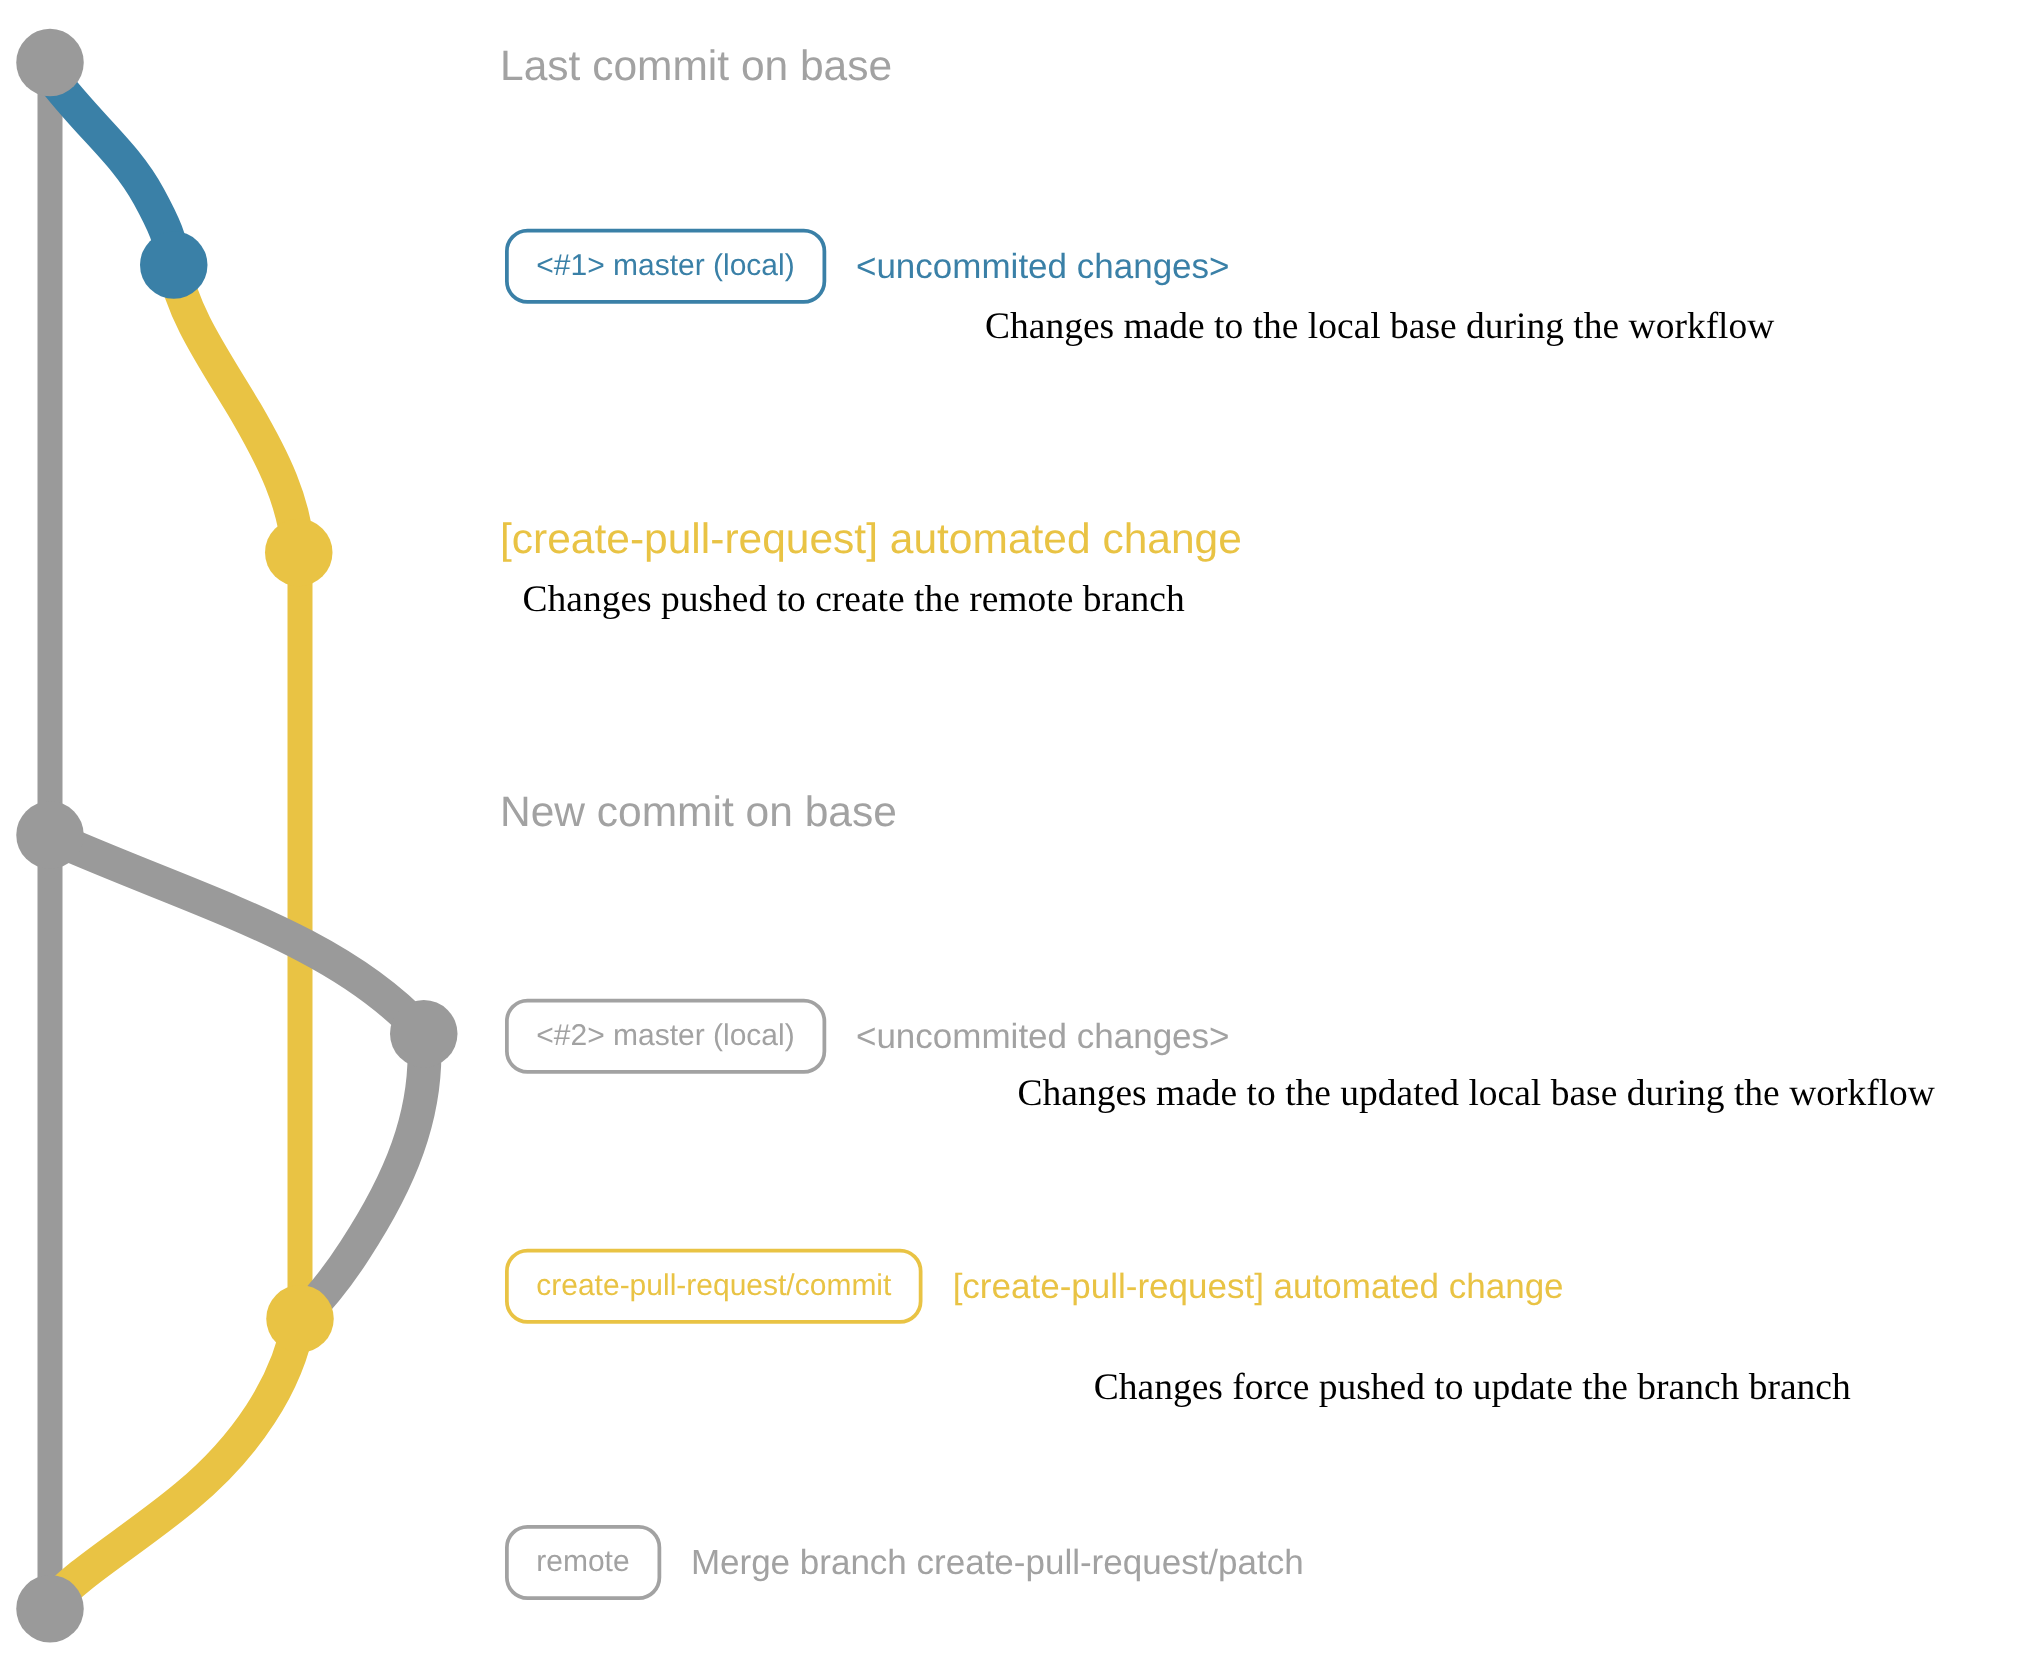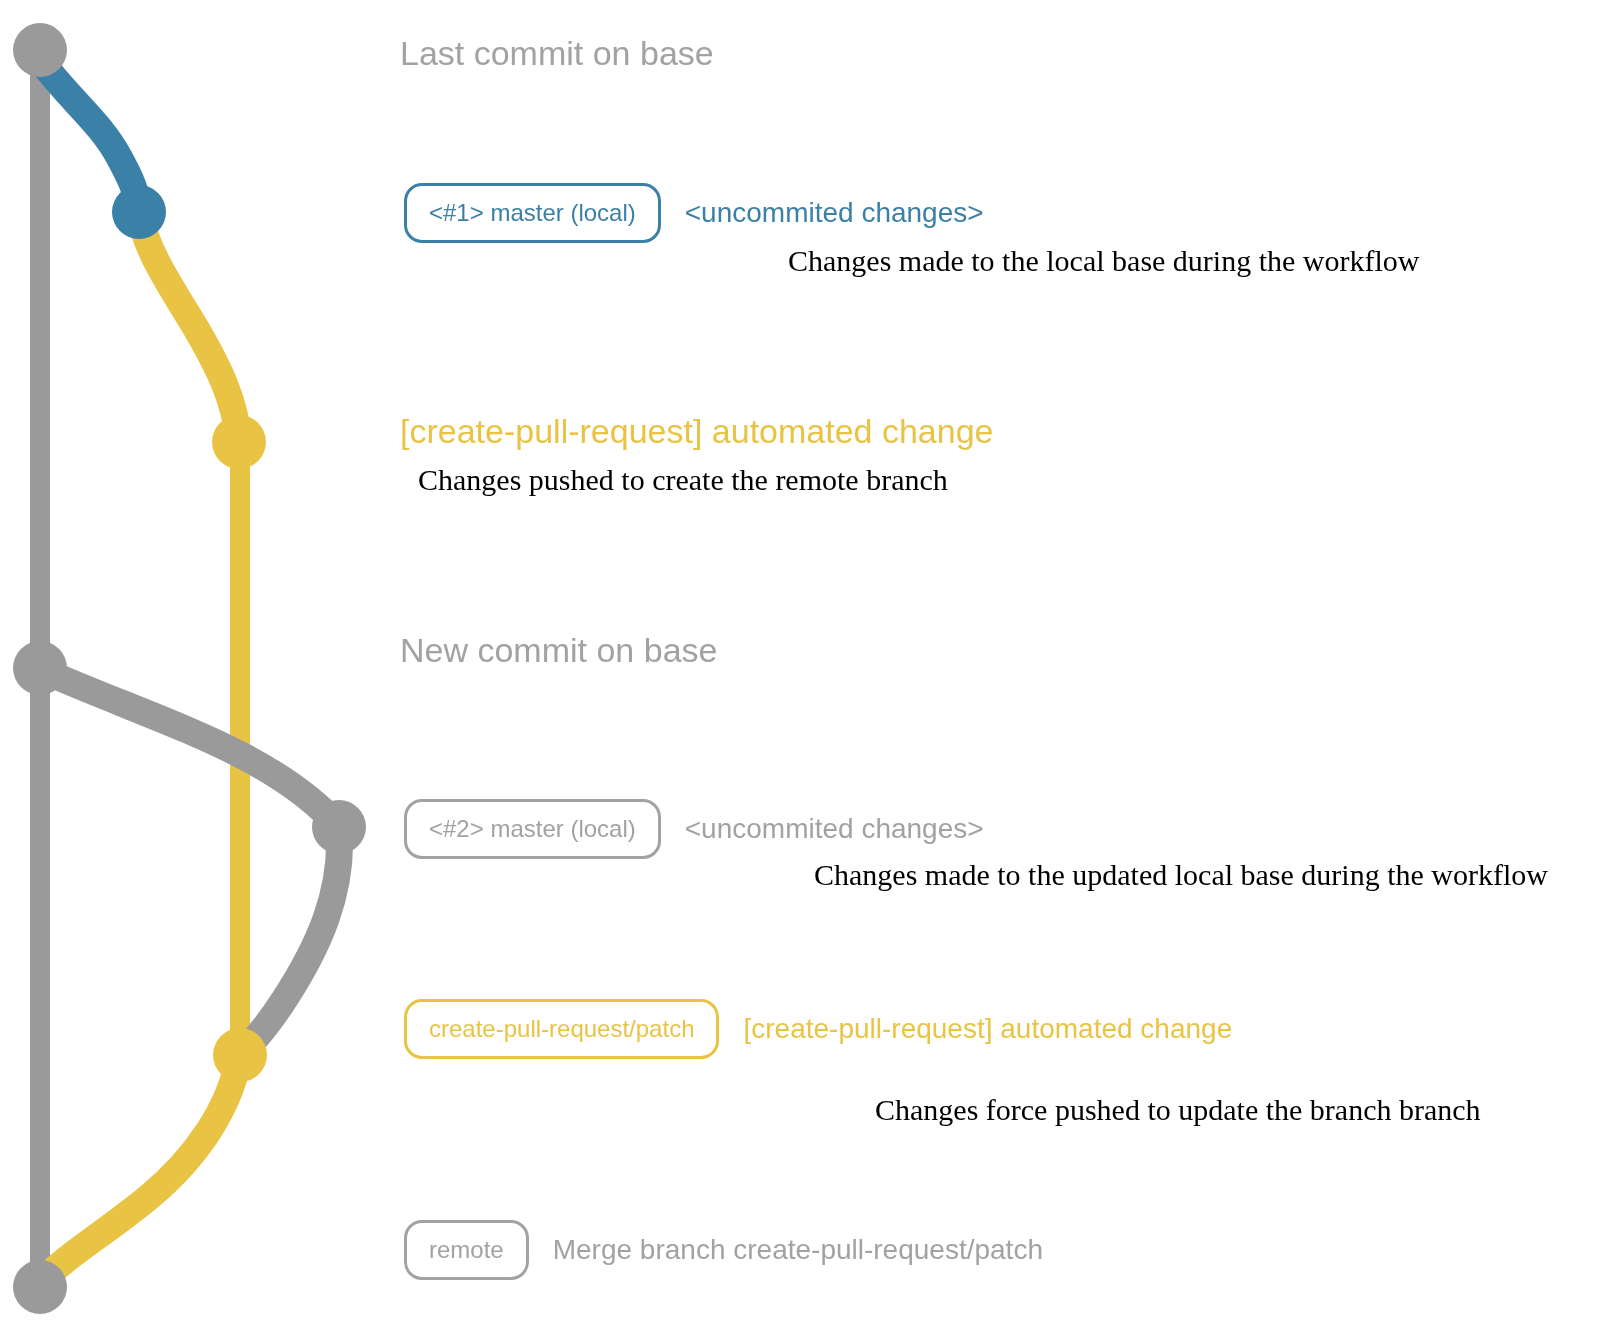--- a/index.html
+++ b/index.html
@@ -86,21 +86,21 @@
 
   <div class="msg" style="left: 400px; top: 630px; color: rgb(162, 162, 162);">New commit on base</div>
 
   <div class="row" style="left:404px; top:799px;">
     <span class="badge" style="color: rgb(162, 162, 162);">&lt;#2&gt; master (local)</span>
     <span class="headline" style="color: rgb(162, 162, 162);">&lt;uncommited changes&gt;</span>
   </div>
   <div class="note" style="left:790px; top:857px;margin-left:24px;">Changes made to the updated local base during the workflow</div>
 
   <div class="row" style="left:404px; top:999px;">
-    <span class="badge" style="color: rgb(233, 195, 68);">create-pull-request/patch</span>
+    <span class="badge" style="color: rgb(233, 195, 68);">create-pull-request/commit</span>
     <span class="headline" style="color: rgb(233, 195, 68);">[create-pull-request] automated change</span>
   </div>
   <div class="note" style="left:875px; top:1092px;">Changes force pushed to update the branch branch</div>
 
   <div class="row" style="left:404px; top:1220px;">
     <span class="badge" style="color: rgb(162, 162, 162);">remote</span>
     <span class="headline" style="color: rgb(162, 162, 162);">Merge branch create-pull-request/patch</span>
   </div>
 
 </div>

